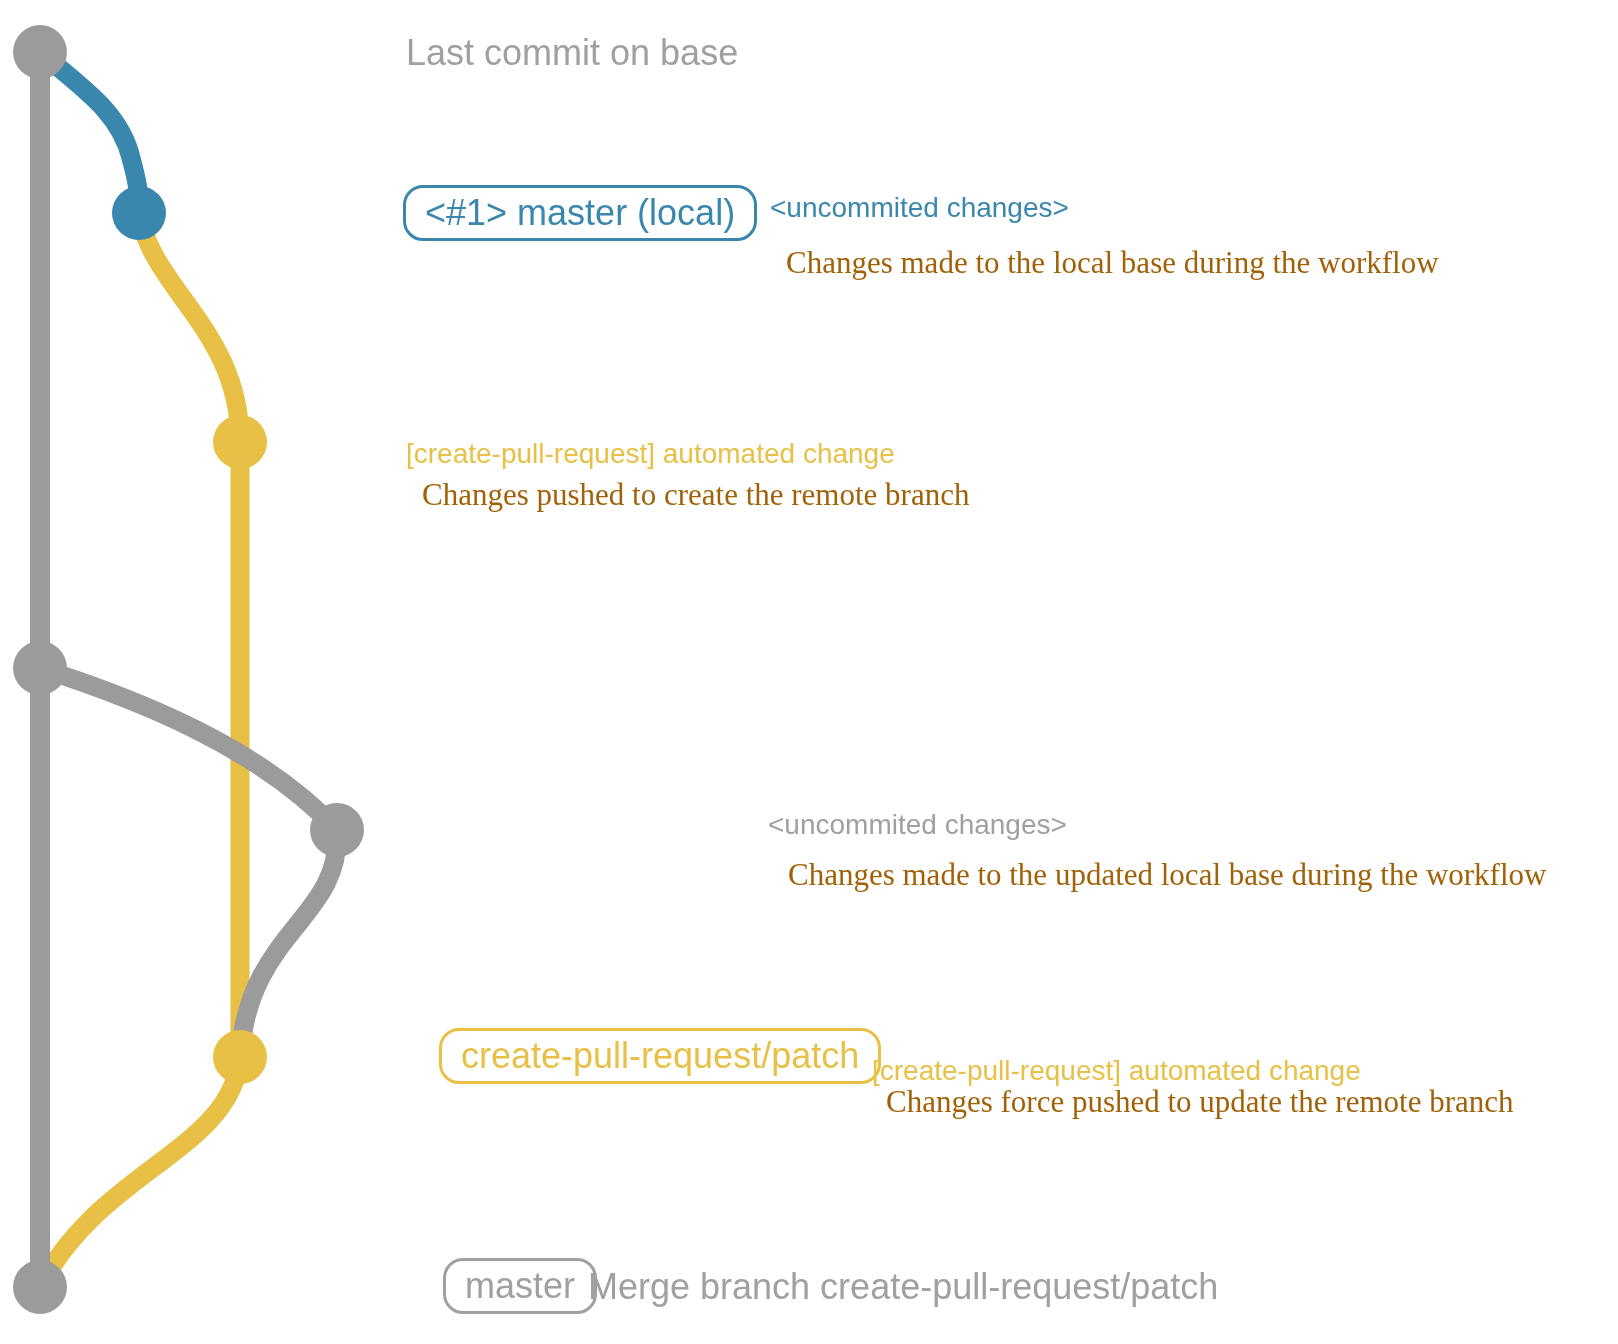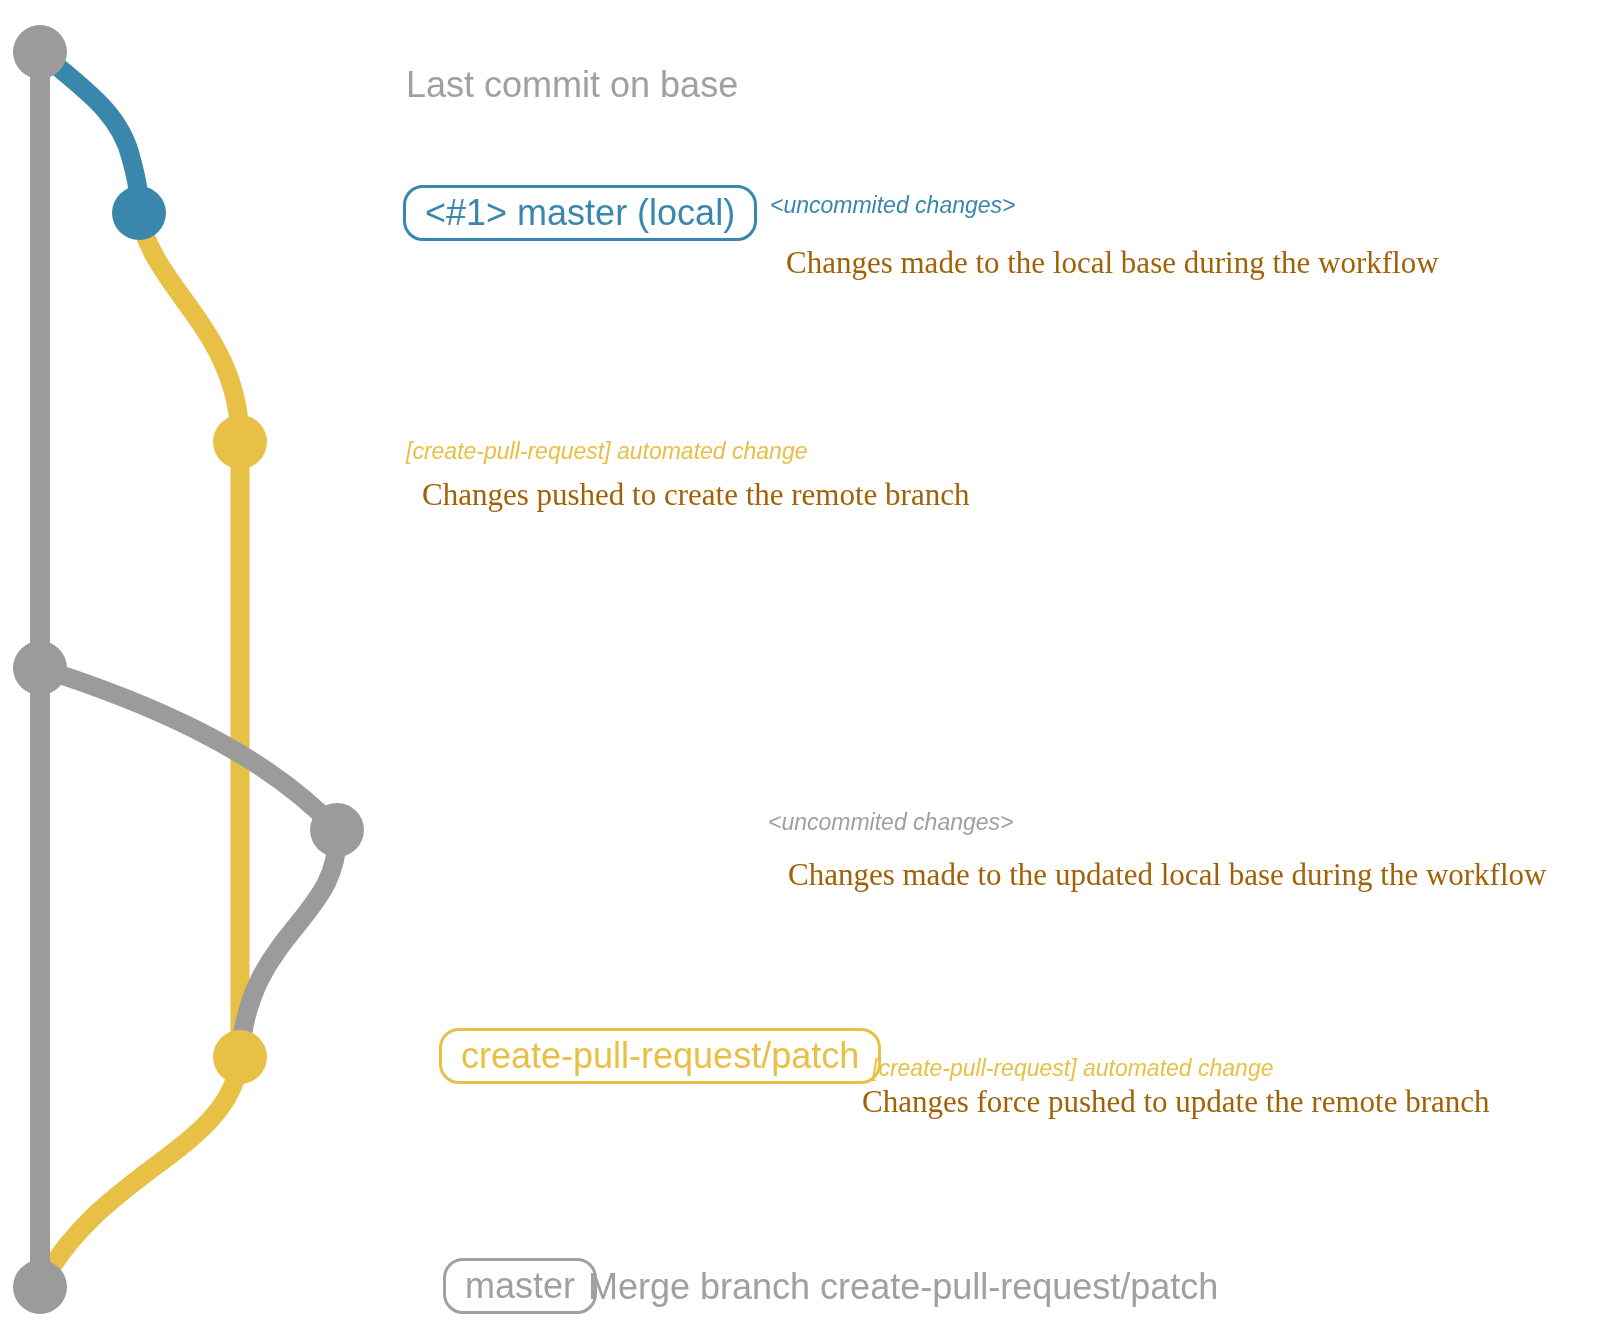--- a/index.html
+++ b/index.html
@@ -26,21 +26,21 @@
     line-height:50px;
     padding:0 19px;
     border:3px solid #a0a0a0;
     border-radius:20px;
     font-size:36px;
     color:#a0a0a0;
     background:#ffffff;
   }
   .badge.blue{color:#3a87ae;border-color:#3a87ae;}
   .badge.yellow{color:#e7c045;border-color:#e7c045;margin-left:36px;}
-  .status{position:absolute;white-space:nowrap;font-size:23px;font-style:italic;}
+  .status{position:absolute;white-space:nowrap;font-size:28px;}
   .blue-t{color:#3a87ae;}
   .gray-t{color:#a0a0a0;}
   .yellow-t{color:#e7c045;margin-top:18px;}
   .serif{
     position:absolute;
     white-space:nowrap;
     font-family:"Liberation Serif", serif;
     font-size:31px;
     color:#a16207;
   }
@@ -66,33 +66,33 @@
 
     <circle cx="40" cy="52" r="27" fill="#9b9b9b"></circle>
     <circle cx="139" cy="213" r="27" fill="#3a87ae"></circle>
     <circle cx="240" cy="442" r="27" fill="#e7c045"></circle>
     <circle cx="40" cy="668" r="27" fill="#9b9b9b"></circle>
     <circle cx="337" cy="830" r="27" fill="#9b9b9b"></circle>
     <circle cx="240" cy="1057" r="27" fill="#e7c045"></circle>
     <circle cx="40" cy="1287" r="27" fill="#9b9b9b"></circle>
   </svg>
 
-  <div class="note" style="left:406px;top:32px;margin-top:32px;">Last commit on base</div>
+  <div class="note" style="left:406px;top:32px;">Last commit on base</div>
 
   <div class="badge blue" style="left:403px;top:185px;">&lt;#1&gt; master (local)</div>
   <div class="status blue-t" style="left:770px;top:192px;">&lt;uncommited changes&gt;</div>
   <div class="serif" style="left:786px;top:245px;">Changes made to the local base during the workflow</div>
 
   <div class="status yellow-t" style="left:406px;top:420px;">[create-pull-request] automated change</div>
   <div class="serif" style="left:422px;top:477px;">Changes pushed to create the remote branch</div>
 
 
   <div class="status gray-t" style="left:768px;top:809px;">&lt;uncommited changes&gt;</div>
   <div class="serif" style="left:788px;top:857px;">Changes made to the updated local base during the workflow</div>
 
   <div class="badge yellow" style="left:403px;top:1028px;">create-pull-request/patch</div>
   <div class="status yellow-t" style="left:872px;top:1037px;">[create-pull-request] automated change</div>
-  <div class="serif" style="left:862px;top:1084px;text-align:center;">Changes force pushed to update the remote branch</div>
+  <div class="serif" style="left:886px;top:1084px;text-align:center;">Changes force pushed to update the remote branch</div>
 
   <div class="badge" style="left:403px;top:1258px;margin-left:40px;">master</div>
   <div class="note" style="left:588px;top:1266px;">Merge branch create-pull-request/patch</div>
 
 </div>
 
 </body></html>

